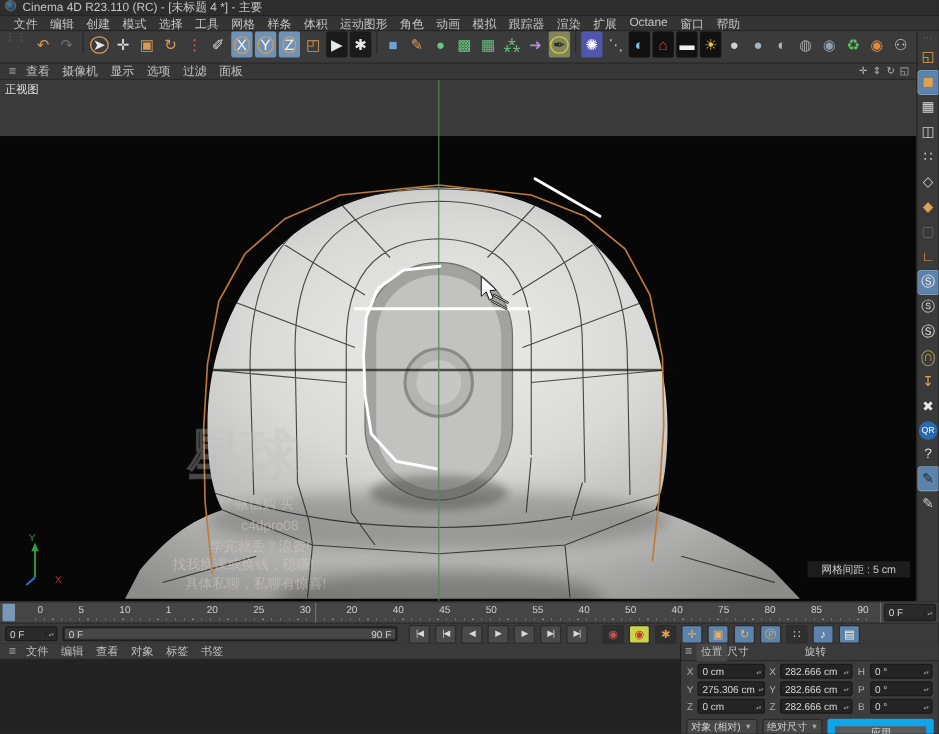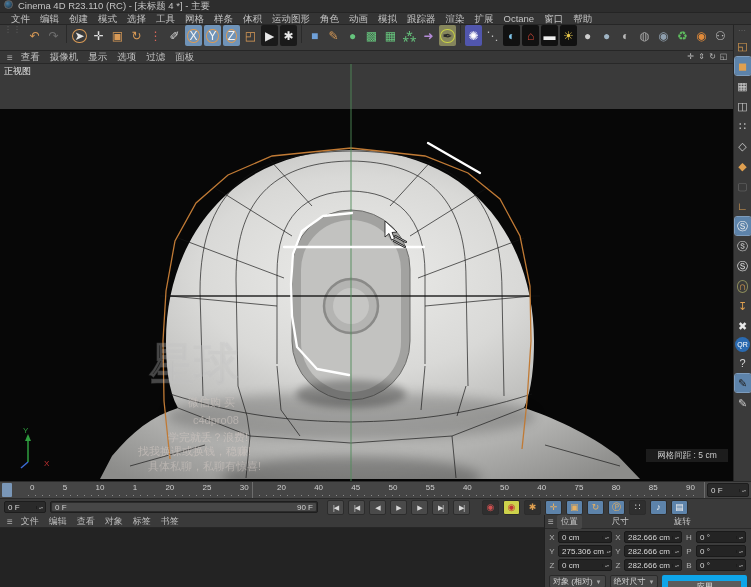--- a/index.html
+++ b/index.html
@@ -49,21 +49,21 @@
   
   .bottom{height:72px;display:flex;background:#2c2c2c;}
   .bpanel{flex:1;display:flex;flex-direction:column;border-right:1px solid #202020;}
   .pmenubar{height:13px;background:#3a3a3a;border-bottom:1px solid #262626;display:flex;align-items:center;font-size:9px;padding:0 4px;box-sizing:border-box;}
   .pmenubar span.mi{padding:0 5px;color:#bdbdbd;}
   .pbody{flex:1;background:#232323;}
   
   .coords{width:206px;display:flex;flex-direction:column;background:#3c3c3c;font-size:8px;}
   .c-head{height:13px;display:flex;align-items:center;background:#3a3a3a;border-bottom:1px solid #2a2a2a;}
   .c-title{width:62px;color:#c8c8c8;font-size:8.5px;}
-  .c-title.tab{background:#474747;padding:1px 4px;width:auto;margin-right:30px;border-radius:2px;}
+  .c-title.tab{background:#474747;padding:1px 4px;width:auto;border-radius:2px;}
   .c-grid{display:grid;grid-template-columns:8px 54px 8px 58px 10px 50px;gap:2px 2px;padding:2px 3px;align-items:center;}
   .c-lab{color:#b0b0b0;text-align:center;}
   .c-input{display:flex;align-items:center;background:#242424;border:1px solid #1a1a1a;border-radius:2px;height:10px;color:#d8d8d8;padding-left:3px;overflow:hidden;white-space:nowrap;}
   .c-foot{display:flex;gap:4px;padding:2px 4px 0 4px;}
   .dropdown{display:flex;align-items:center;background:#474747;border:1px solid #2a2a2a;border-radius:2px;height:11px;padding:0 3px;color:#d0d0d0;gap:3px;}
   .dropdown i{font-style:normal;font-size:6px;color:#aaa;}
   .applybtn{flex:1;background:#5b5b5b;border:6px solid #0ea5e9;border-radius:2px;height:11px;color:#e0e0e0;text-align:center;line-height:11px;}
   
   .rail{position:absolute;top:25px;right:0;width:18px;height:456px;background:#3a3a3a;border-left:1px solid #252525;display:flex;flex-direction:column;align-items:center;z-index:6;box-sizing:border-box;}
   .rail .handle{margin:1px 0 1px 0;}

